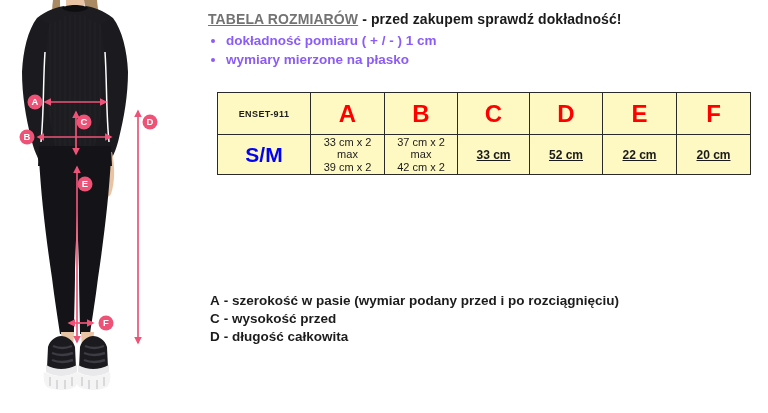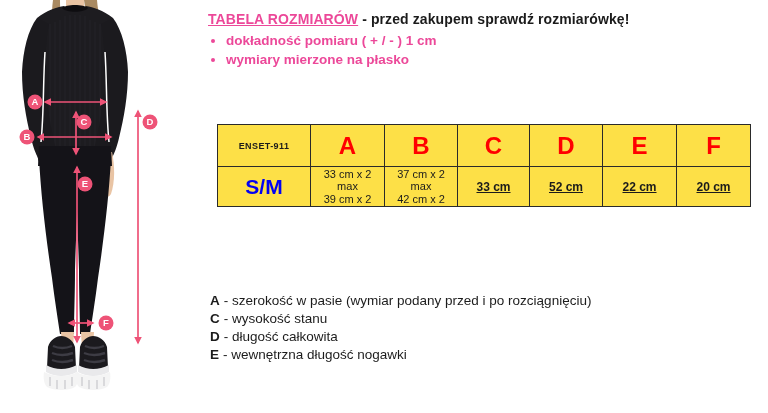--- a/index.html
+++ b/index.html
@@ -6,42 +6,42 @@
   html, body { width: 768px; height: 413px; background: #ffffff; overflow: hidden;
     font-family: "Liberation Sans", "DejaVu Sans", sans-serif; }
   .page { position: relative; width: 768px; height: 413px; background: #fff; }
 
   
   .photo-panel { position: absolute; left: 0; top: 0; width: 170px; height: 413px; }
 
   
   .title-line { position: absolute; left: 208px; top: 11px; font-size: 14px;
     font-weight: bold; color: #1b1b1b; white-space: nowrap; letter-spacing: 0.1px; }
-  .title-red { color: #ec4899; text-decoration: underline; }
+  .title-red { color: #737373; text-decoration: underline; }
   .bullets { position: absolute; left: 226px; top: 31px; list-style: disc; }
-  .bullets li { font-size: 13.5px; font-weight: bold; color: #ec4899; line-height: 19px; }
+  .bullets li { font-size: 13.5px; font-weight: bold; color: #8b5cf6; line-height: 19px; }
 
   
-  table.size-table { position: absolute; left: 217px; top: 124px; border-collapse: collapse;
-    table-layout: fixed; background: #fde047; }
+  table.size-table { position: absolute; left: 217px; top: 92px; border-collapse: collapse;
+    table-layout: fixed; background: #fef9c3; }
   table.size-table th, table.size-table td { border: 1px solid #2a2a2a; text-align: center;
     vertical-align: middle; padding: 0; }
   th.code-cell { font-size: 9px; font-weight: bold; color: #1b1b1b; letter-spacing: 0.4px; }
   th.col-head { font-size: 24px; font-weight: bold; color: #ff0000; height: 42px; }
   td.size-cell { font-size: 21px; font-weight: bold; color: #0202f2; margin-top: 41px; }
   td.val-cell { font-size: 12px; font-weight: bold; color: #1b1b1b; text-decoration: underline; }
   td.multi-cell { font-size: 11px; font-weight: normal; color: #1b1b1b;
     white-space: pre-line; line-height: 12.5px; }
   tr.data-row { height: 40px; }
 
   
   .legend { position: absolute; left: 210px; top: 292px; }
   .legend-item { font-size: 13.5px; color: #1c1c1c; line-height: 18px; white-space: nowrap; }
   .legend-letter { font-weight: bold; }
-  .legend-desc { font-weight: normal; margin-left: 4px; margin-top: 29px; }
+  .legend-desc { font-weight: bold; margin-left: 4px; margin-top: 29px; }
 </style>
 </head>
 <body>
 
 <div class="page">
 
   <div class="photo-panel">
     <svg width="170" height="413" viewBox="0 0 170 413">
       <defs>
         <marker id="ah" viewBox="0 0 10 10" refX="8" refY="5" markerWidth="4.6" markerHeight="4.6" orient="auto-start-reverse">
@@ -130,21 +130,21 @@
         <circle cx="150" cy="122" r="7.5" fill="#ee5377"></circle>
         <text x="150" y="125.4" font-size="9.5" font-weight="bold" fill="#fff" text-anchor="middle">D</text>
         <circle cx="85" cy="184" r="7.5" fill="#ee5377"></circle>
         <text x="85" y="187.4" font-size="9.5" font-weight="bold" fill="#fff" text-anchor="middle">E</text>
         <circle cx="106" cy="323" r="7.5" fill="#ee5377"></circle>
         <text x="106" y="326.4" font-size="9.5" font-weight="bold" fill="#fff" text-anchor="middle">F</text>
       </g>
     </svg>
   </div>
 
-  <div class="title-line"><span class="title-red">TABELA ROZMIARÓW</span><span> - przed zakupem sprawdź rozmiarówkę!</span></div>
+  <div class="title-line"><span class="title-red">TABELA ROZMIARÓW</span><span> - przed zakupem sprawdź dokładność!</span></div>
 
   <ul class="bullets">
     <li>dokładność pomiaru ( + / - ) 1 cm</li>
     <li>wymiary mierzone na płasko</li>
   </ul>
 
   <table class="size-table">
     <colgroup>
       <col style="width:93px">
         <col style="width:74px">
@@ -177,18 +177,17 @@
         <td class="val-cell">33 cm</td>
         <td class="val-cell">52 cm</td>
         <td class="val-cell">22 cm</td>
         <td class="val-cell">20 cm</td>
       </tr>
     </tbody>
   </table>
 
   <div class="legend">
     <div class="legend-item"><span class="legend-letter">A</span><span class="legend-desc">- szerokość w pasie (wymiar podany przed i po rozciągnięciu)</span></div>
-    <div class="legend-item"><span class="legend-letter">C</span><span class="legend-desc">- wysokość stanu</span></div>
+    <div class="legend-item"><span class="legend-letter">C</span><span class="legend-desc">- wysokość przed</span></div>
     <div class="legend-item"><span class="legend-letter">D</span><span class="legend-desc">- długość całkowita</span></div>
-    <div class="legend-item"><span class="legend-letter">E</span><span class="legend-desc">- wewnętrzna długość nogawki</span></div>
   </div>
 
 </div>
 
 </body></html>

